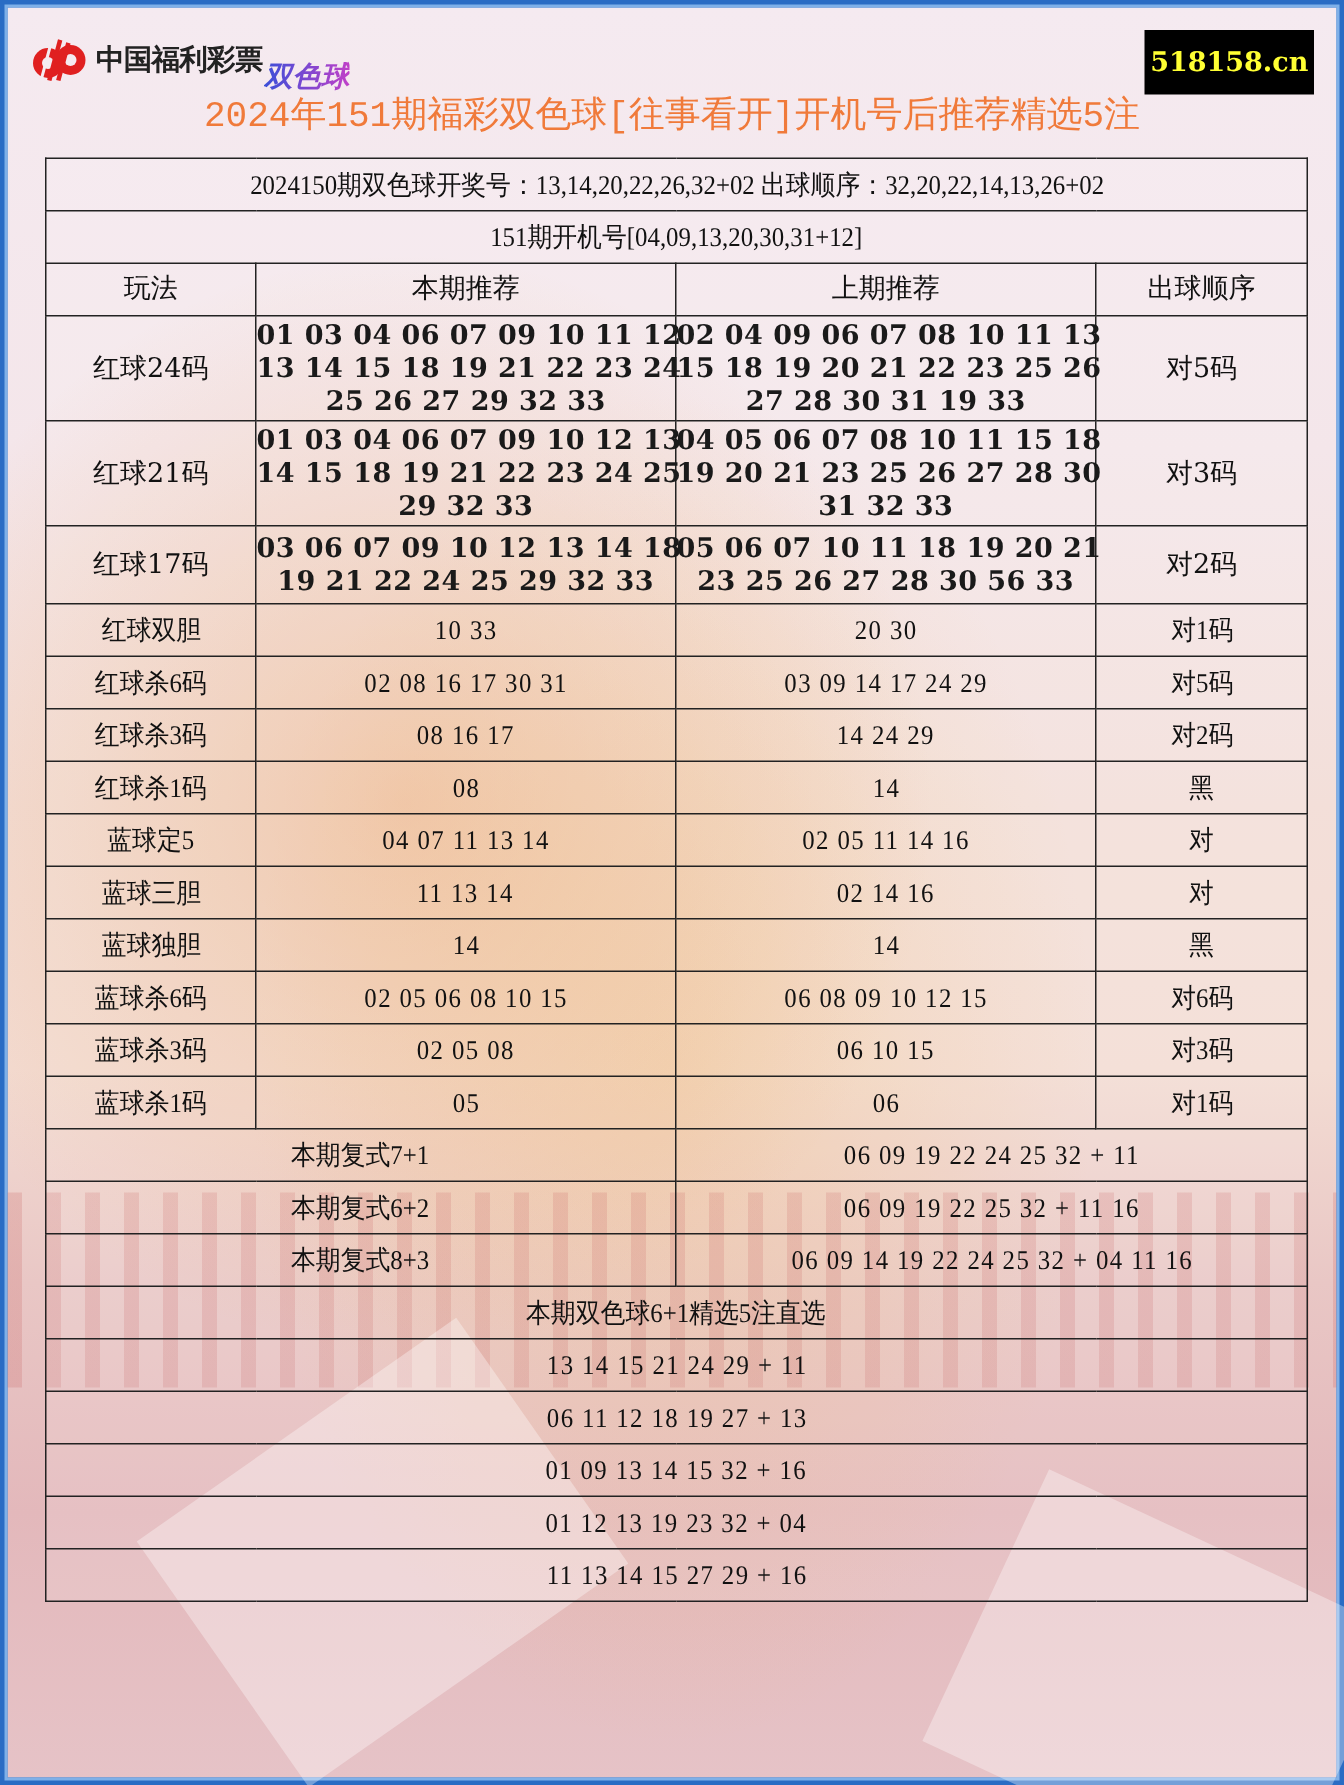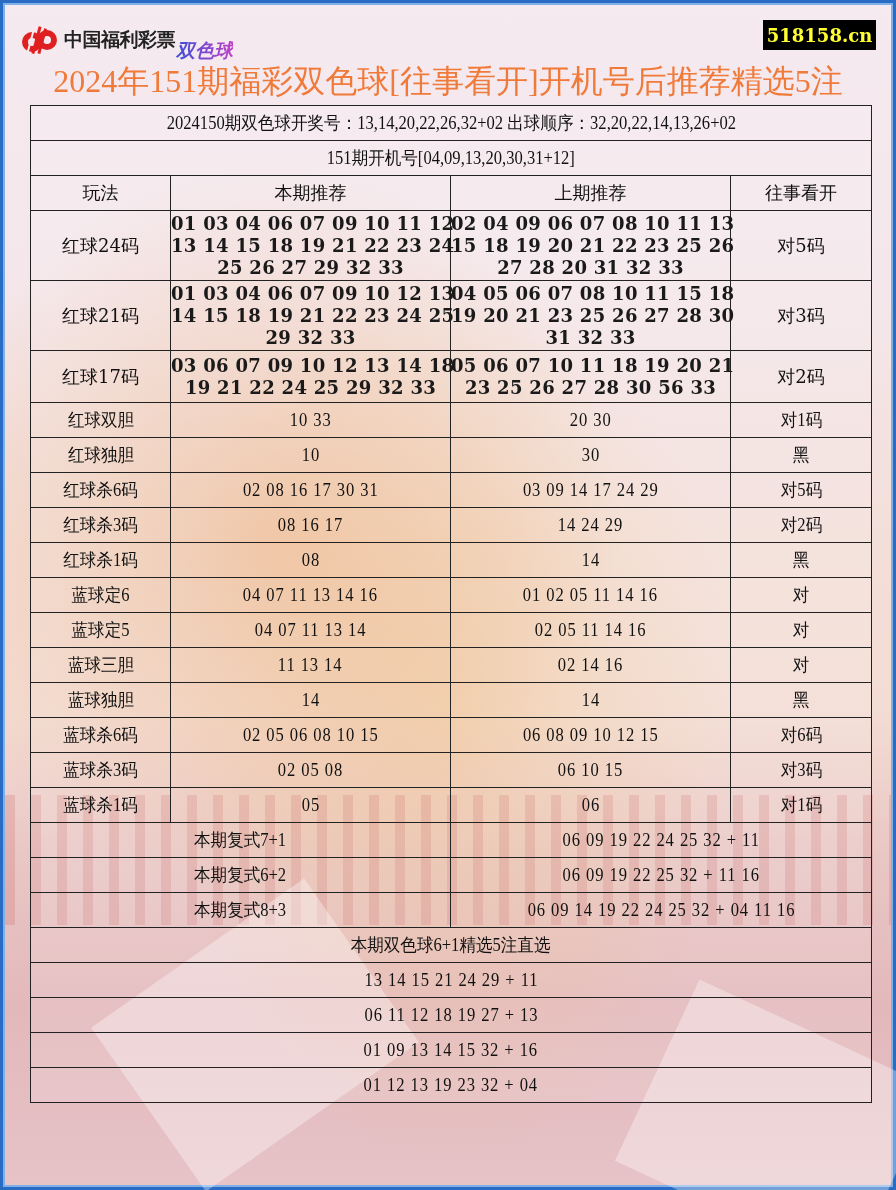--- a/index.html
+++ b/index.html
@@ -35,29 +35,29 @@
     font-family: "DejaVu Sans", "Liberation Sans", sans-serif;
     font-weight: bold; font-size: 19px; color: #222; margin-left: 4px; letter-spacing: -0.5px;
   }
   .logo-sub {
     font-family: "DejaVu Sans", "Liberation Sans", sans-serif;
     font-weight: bold; font-style: italic; font-size: 19px; margin-left: 1px;
     background: linear-gradient(90deg, #3b4fd8, #c040c8);
     -webkit-background-clip: text; background-clip: text; color: transparent; margin-top: 22px;
   }
   .site-badge {
-    position: absolute; left: 763px; top: 20px; width: 113px; height: 30px;
+    position: absolute; left: 763px; top: 20px; width: 113px; height: 43px;
     background: #000; color: #ffff33;
     font-family: "DejaVu Serif", "Liberation Serif", serif; font-size: 18px; font-weight: bold;
     display: flex; align-items: center; justify-content: center;
   }
   .page-title {
     position: absolute; left: 0; top: 60px; width: 896px; text-align: center;
-    font-family: Liberation Serif, serif;
-    font-size: 32px; color: #f07a3a; letter-spacing: 0px; white-space: nowrap;
+    font-family: Liberation Mono, monospace;
+    font-size: 24px; color: #f07a3a; letter-spacing: 0px; white-space: nowrap;
   }
   table.main {
     position: absolute; left: 30px; top: 105px; width: 841px;
     border-collapse: collapse; table-layout: fixed;
     font-size: 18px; color: #111; border-radius: 30px;
   }
   table.main td {
     border: 1px solid #222; text-align: center; vertical-align: middle;
     height: 35px; padding: 0; line-height: 22px; white-space: nowrap;
     background: rgba(255,255,255,0.12);
@@ -112,34 +112,34 @@
     <tr>
       <td colspan="4"><span class="cond">2024150期双色球开奖号：13,14,20,22,26,32+02 出球顺序：32,20,22,14,13,26+02</span></td>
     </tr>
     <tr>
       <td colspan="4"><span class="cond">151期开机号[04,09,13,20,30,31+12]</span></td>
     </tr>
     <tr>
       <td>玩法</td>
       <td>本期推荐</td>
       <td>上期推荐</td>
-      <td>往事看开</td>
+      <td>出球顺序</td>
     </tr>
 
     <tr style="height:70px">
       <td class="label" style="height:70px">红球24码</td>
       <td class="nums-multi">
         <span>01 03 04 06 07 09 10 11 12</span>
         <span>13 14 15 18 19 21 22 23 24</span>
         <span>25 26 27 29 32 33</span>
       </td>
       <td class="nums-multi">
         <span>02 04 09 06 07 08 10 11 13</span>
         <span>15 18 19 20 21 22 23 25 26</span>
-        <span>27 28 20 31 32 33</span>
+        <span>27 28 30 31 19 33</span>
       </td>
       <td>对5码</td>
     </tr>
     <tr style="height:70px">
       <td class="label" style="height:70px">红球21码</td>
       <td class="nums-multi">
         <span>01 03 04 06 07 09 10 12 13</span>
         <span>14 15 18 19 21 22 23 24 25</span>
         <span>29 32 33</span>
       </td>
@@ -163,50 +163,38 @@
       <td>对2码</td>
     </tr>
 
     <tr>
       <td><span class="cond">红球双胆</span></td>
       <td class="num"><span class="cond">10 33</span></td>
       <td class="num"><span class="cond">20 30</span></td>
       <td><span class="cond">对1码</span></td>
     </tr>
     <tr>
-      <td><span class="cond">红球独胆</span></td>
-      <td class="num"><span class="cond">10</span></td>
-      <td class="num"><span class="cond">30</span></td>
-      <td><span class="cond">黑</span></td>
-    </tr>
-    <tr>
       <td><span class="cond">红球杀6码</span></td>
       <td class="num"><span class="cond">02 08 16 17 30 31</span></td>
       <td class="num"><span class="cond">03 09 14 17 24 29</span></td>
       <td><span class="cond">对5码</span></td>
     </tr>
     <tr>
       <td><span class="cond">红球杀3码</span></td>
       <td class="num"><span class="cond">08 16 17</span></td>
       <td class="num"><span class="cond">14 24 29</span></td>
       <td><span class="cond">对2码</span></td>
     </tr>
     <tr>
       <td><span class="cond">红球杀1码</span></td>
       <td class="num"><span class="cond">08</span></td>
       <td class="num"><span class="cond">14</span></td>
       <td><span class="cond">黑</span></td>
     </tr>
     <tr>
-      <td><span class="cond">蓝球定6</span></td>
-      <td class="num"><span class="cond">04 07 11 13 14 16</span></td>
-      <td class="num"><span class="cond">01 02 05 11 14 16</span></td>
-      <td><span class="cond">对</span></td>
-    </tr>
-    <tr>
       <td><span class="cond">蓝球定5</span></td>
       <td class="num"><span class="cond">04 07 11 13 14</span></td>
       <td class="num"><span class="cond">02 05 11 14 16</span></td>
       <td><span class="cond">对</span></td>
     </tr>
     <tr>
       <td><span class="cond">蓝球三胆</span></td>
       <td class="num"><span class="cond">11 13 14</span></td>
       <td class="num"><span class="cond">02 14 16</span></td>
       <td><span class="cond">对</span></td>
@@ -257,14 +245,17 @@
     </tr>
     <tr>
       <td colspan="4" class="num"><span class="cond">06 11 12 18 19 27 + 13</span></td>
     </tr>
     <tr>
       <td colspan="4" class="num"><span class="cond">01 09 13 14 15 32 + 16</span></td>
     </tr>
     <tr>
       <td colspan="4" class="num"><span class="cond">01 12 13 19 23 32 + 04</span></td>
     </tr>
+    <tr>
+      <td colspan="4" class="num"><span class="cond">11 13 14 15 27 29 + 16</span></td>
+    </tr>
   </tbody>
 </table>
 
 </body></html>

